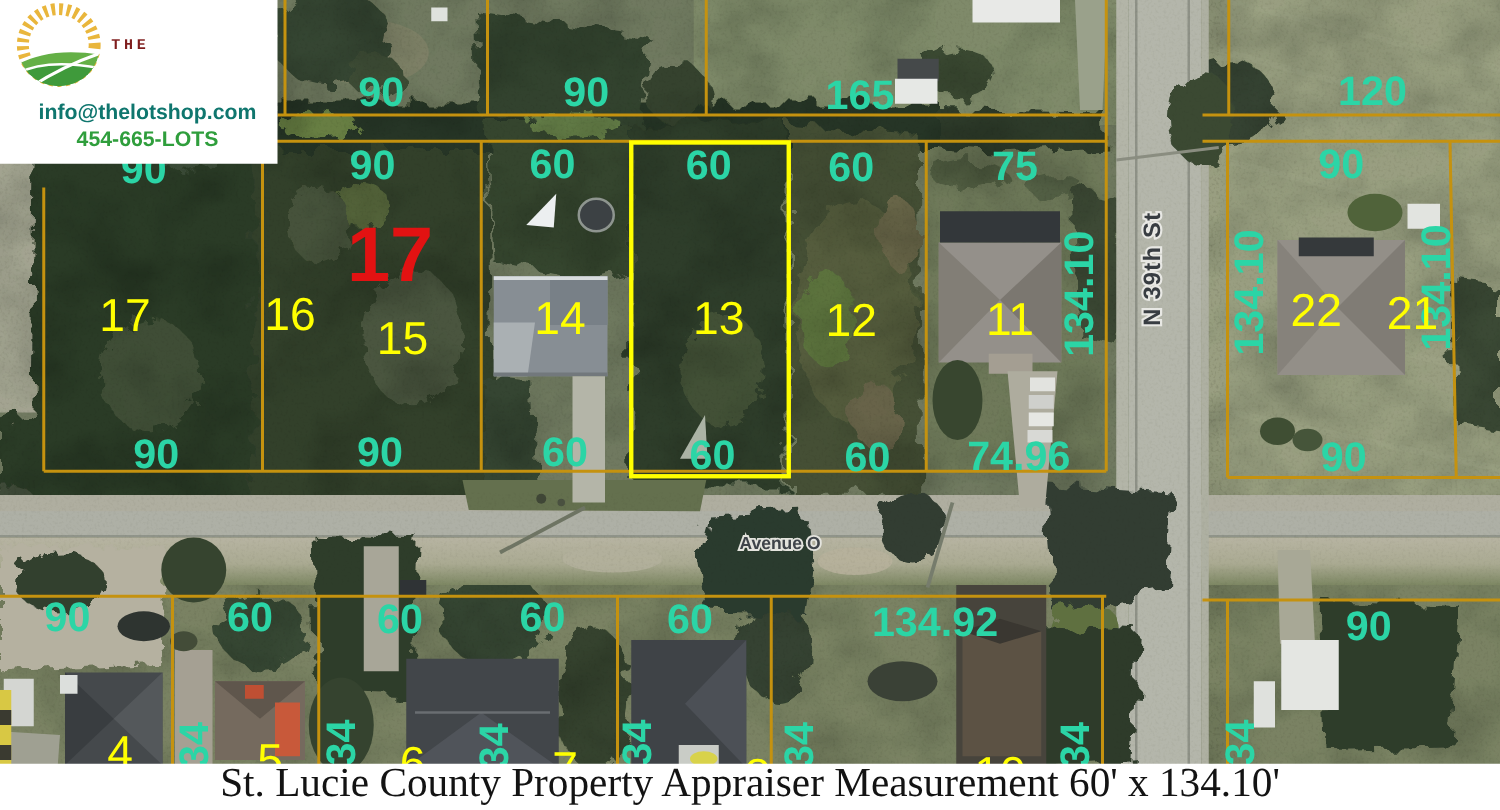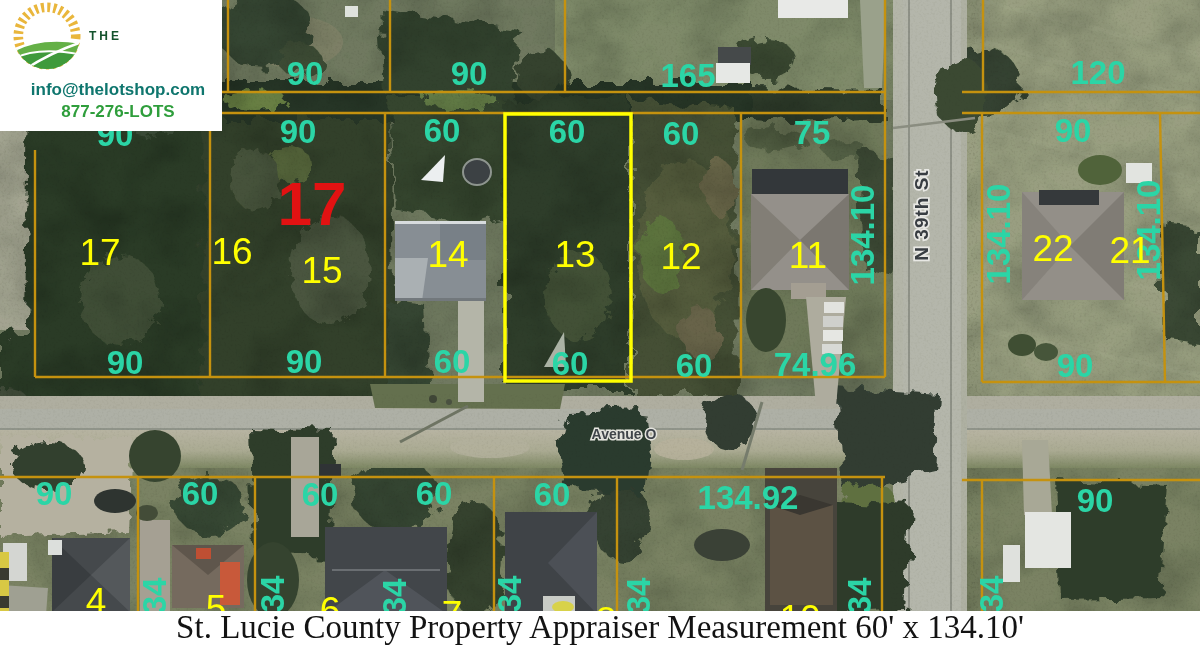--- a/index.html
+++ b/index.html
@@ -513,25 +513,25 @@
     <clipPath id="lgc">
           <circle cx="37" cy="37" r="33"></circle>
         </clipPath>
     <g clip-path="url(#lgc)">
       <path d="M3 52 Q30 37 72 44 L72 74 L3 74 Z" fill="#64b046" stroke="#ffffff" stroke-width="2"></path>
       <path d="M3 60 Q28 47 72 56 L72 74 L3 74 Z" fill="#3f9a3b" stroke="#ffffff" stroke-width="2"></path>
       <path d="M14 71 Q40 54 69 44" stroke="#ffffff" stroke-width="2.4" fill="none"></path>
     </g>
   </svg>
 
-  <div style="position:absolute;left:89px;top:29px;font-family:Liberation Sans, sans-serif;font-weight:bold;font-size:12px;letter-spacing:3px;color:#14532d;">THE</div>
+  <div style="position:absolute;left:89px;top:29px;font-family:Liberation Mono, monospace;font-weight:bold;font-size:12px;letter-spacing:3px;color:#7f1d1d;">THE</div>
 
 
   <div style="position:absolute;left:6px;top:80px;width:224px;text-align:center;font-family:'Liberation Sans',sans-serif;font-weight:bold;font-size:17px;color:#0f766e;">info@thelotshop.com</div>
 
-  <div style="position:absolute;left:6px;top:102px;width:224px;text-align:center;font-family:'Liberation Sans',sans-serif;font-weight:bold;font-size:17px;color:#2f9e3c;">877-276-LOTS</div>
+  <div style="position:absolute;left:6px;top:102px;width:224px;text-align:center;font-family:'Liberation Sans',sans-serif;font-weight:bold;font-size:17px;color:#2f9e3c;">454-665-LOTS</div>
 </div>
 
 <div style="position:absolute;left:0;top:611px;width:1200px;height:37px;background:#ffffff;">
 
   <div style="position:absolute;left:0;top:-2px;width:1200px;text-align:center;font-family:'Liberation Serif',serif;font-size:33px;color:#131313;">St. Lucie County Property Appraiser Measurement 60' x 134.10'</div>
 </div>
 </div>
 
 </body></html>

